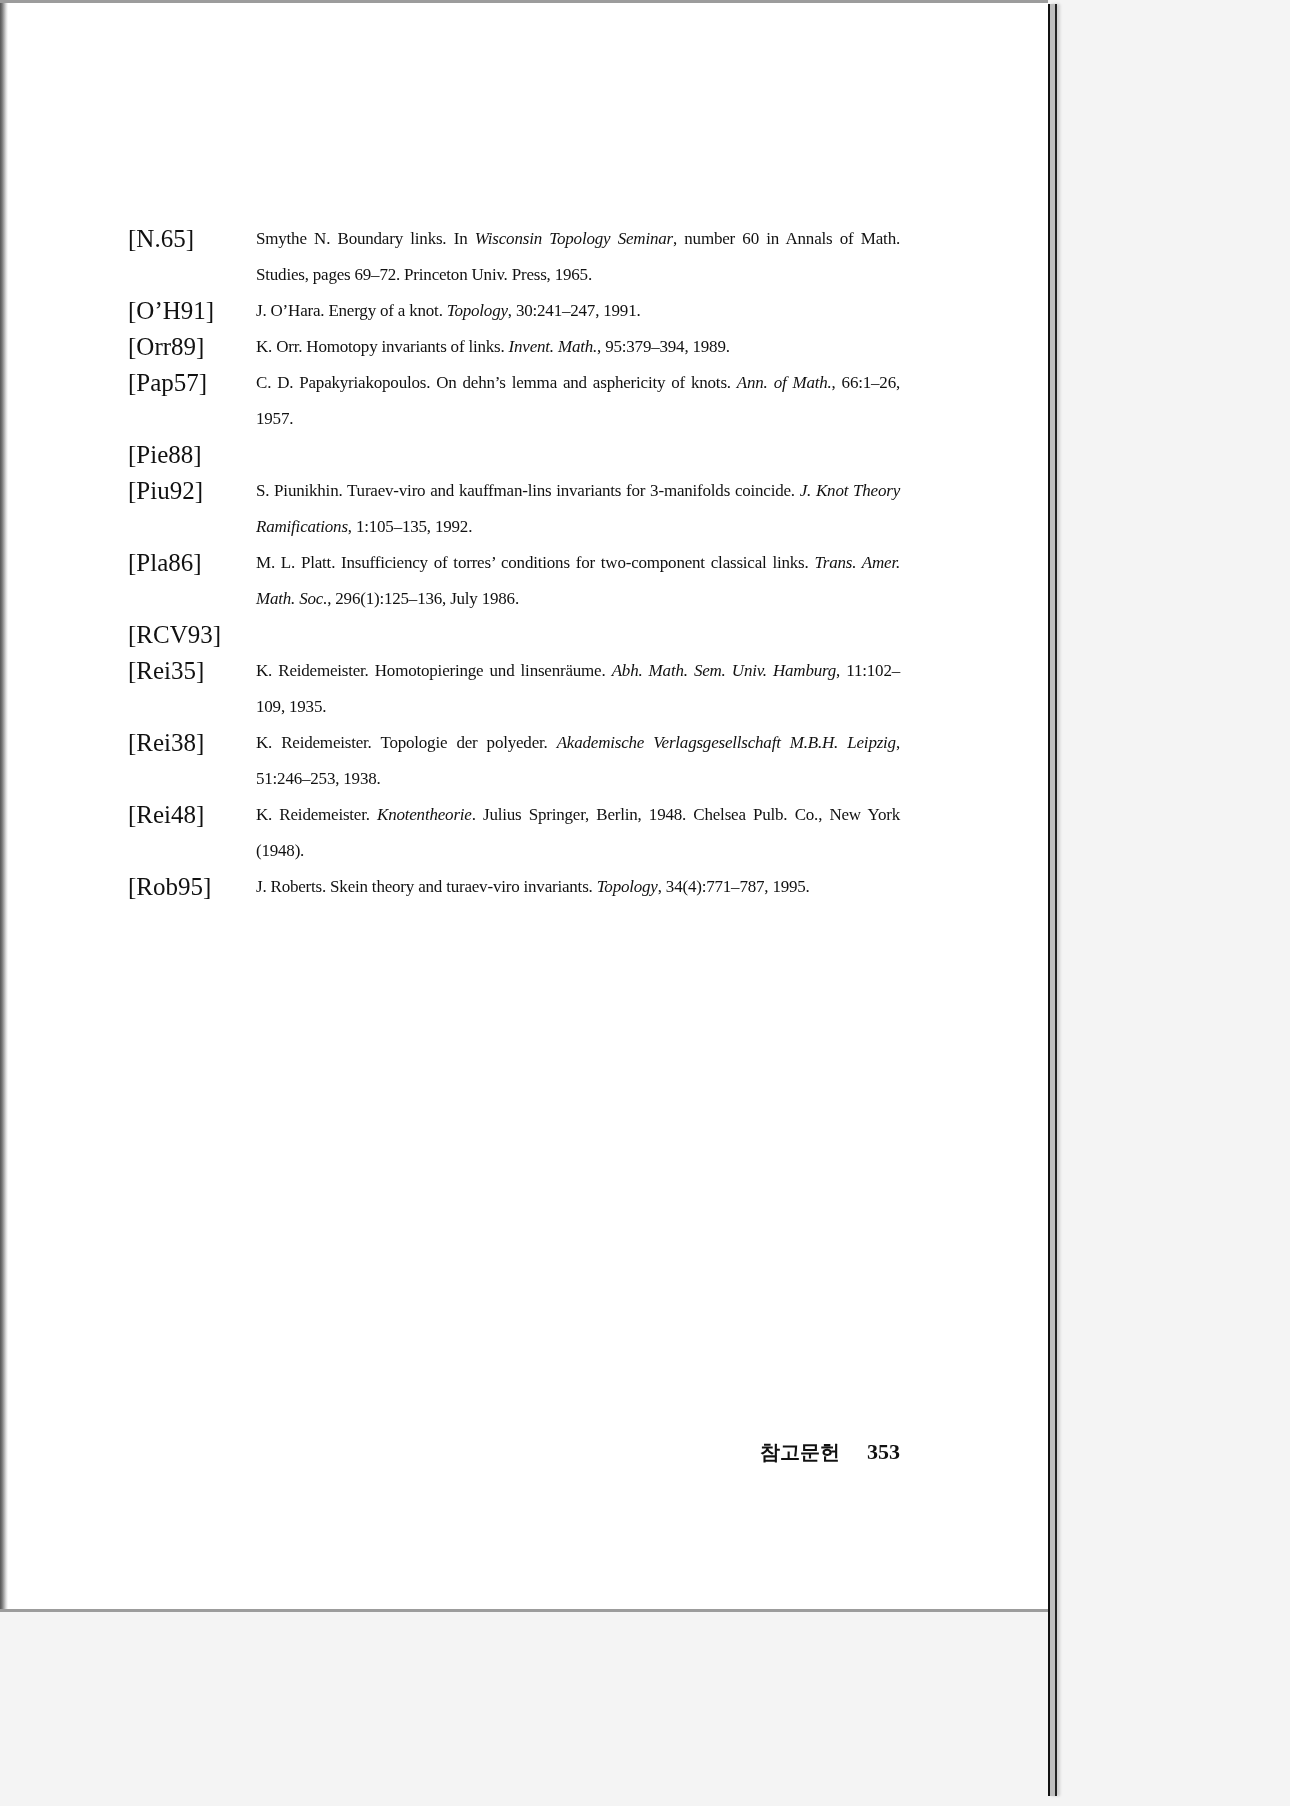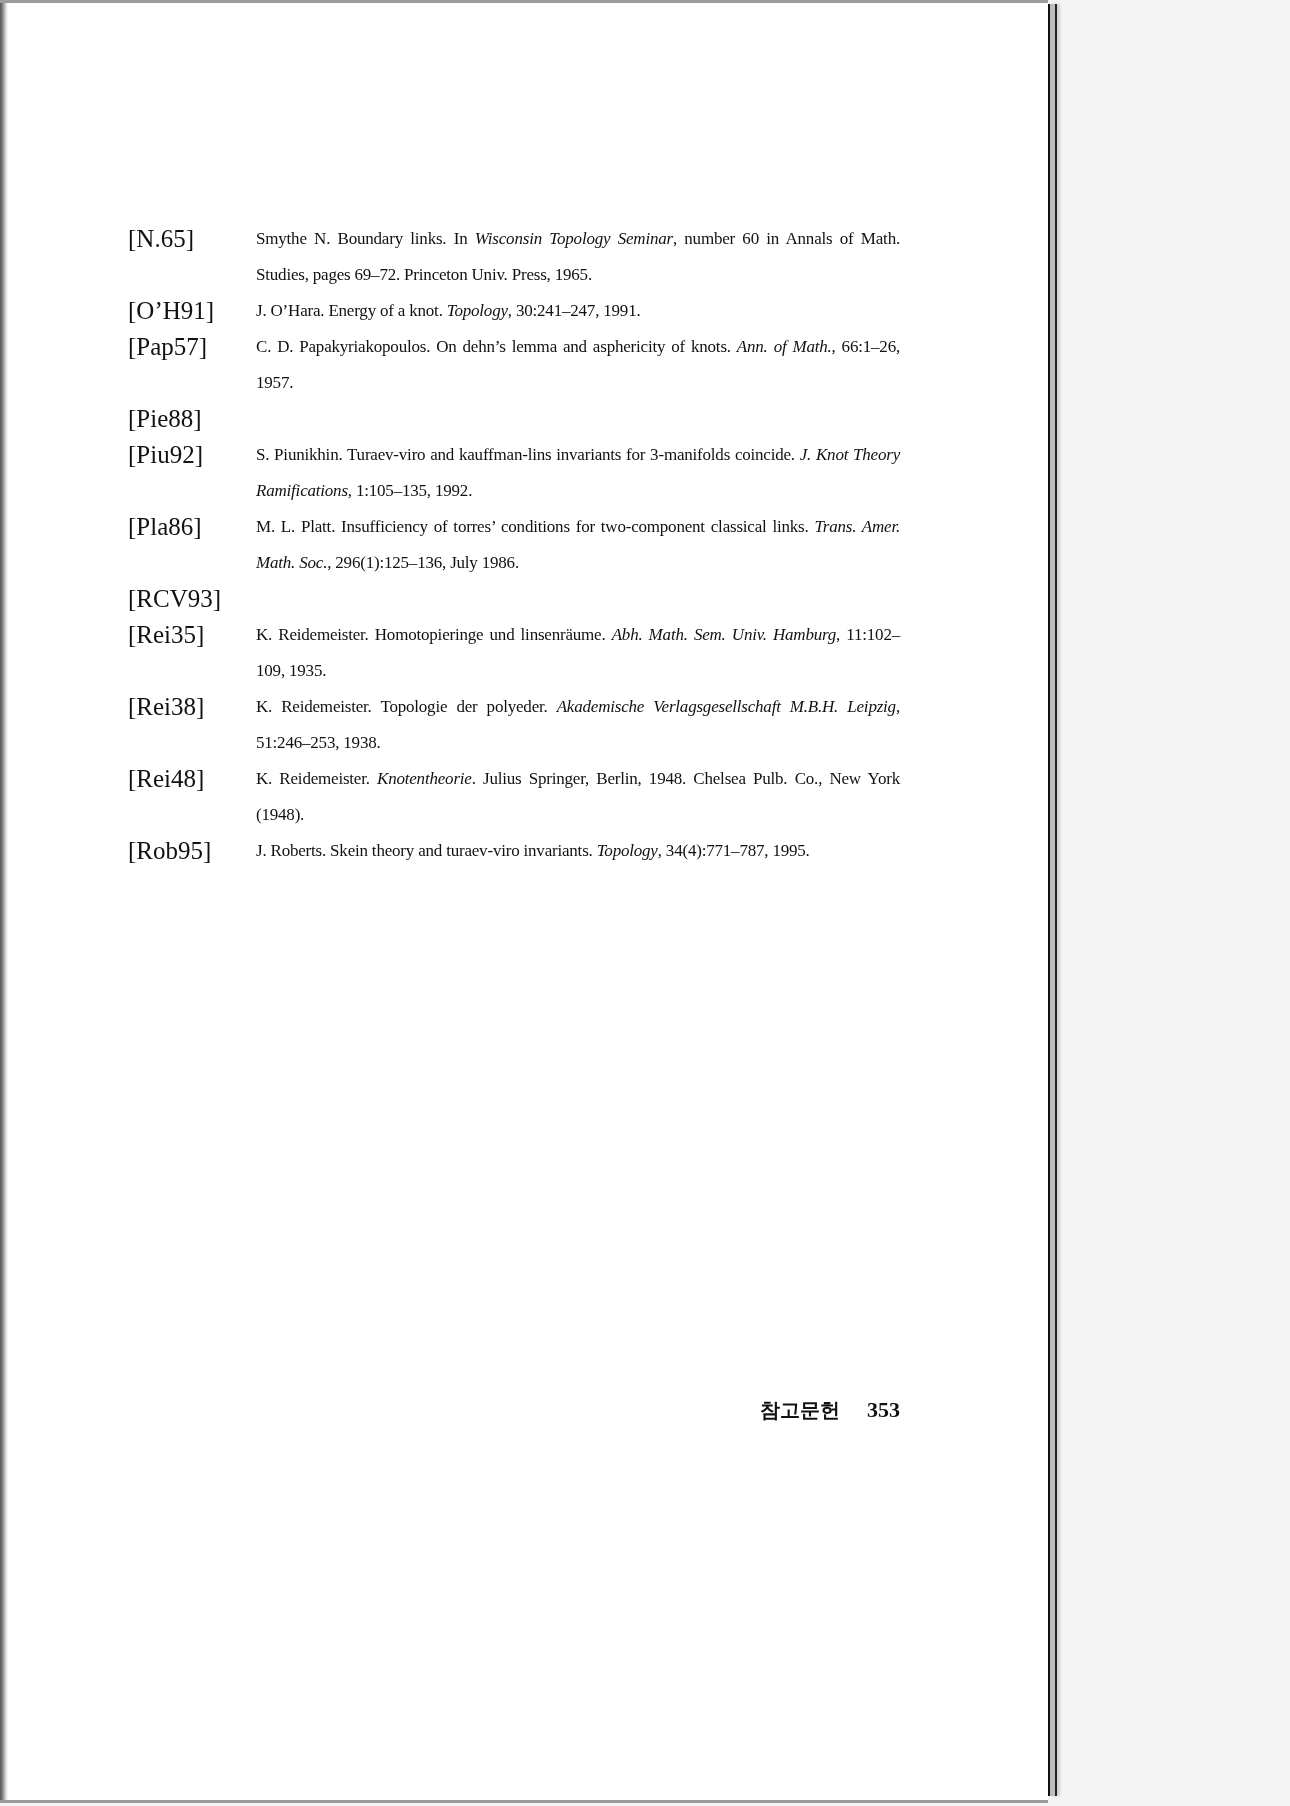--- a/index.html
+++ b/index.html
@@ -13,21 +13,21 @@
       position: relative;
       overflow: hidden;
       font-family: "Liberation Serif", "DejaVu Serif", serif;
       color: #111;
     }
     .page {
       position: absolute;
       left: 0;
       top: 0;
       width: 1048px;
-      height: 1803px;
+      height: 1612px;
       background: #ffffff;
       box-sizing: border-box;
       border-top: 3px solid #9c9c9c;
       border-bottom: 3px solid #9c9c9c;
     }
     .page-left-edge {
       position: absolute;
       left: 0;
       top: 0;
       width: 8px;
@@ -87,37 +87,42 @@
     }
     .footer .section {
       font-family: "DejaVu Sans", sans-serif;
       font-size: 20px;
       font-weight: bold;
     }
     .footer .page-num {
       font-family: "Liberation Serif", serif;
       font-size: 22px;
       font-weight: bold;
+      margin-top: 42px;
     }
   </style>
 </head>
 <body>
 
 <div class="page">
   <div class="page-left-edge"></div>
 
   <div class="refs" id="refs">
 
   <div class="ref">
         <div class="ref-key">[N.65]</div>
         <div class="ref-body"><span>Smythe N. Boundary links. In </span><em>Wisconsin Topology Seminar</em><span>, number 60 in Annals of Math. Studies, pages 69–72. Princeton Univ. Press, 1965.</span></div>
       </div>
       <div class="ref">
         <div class="ref-key">[O’H91]</div>
         <div class="ref-body"><span>J. O’Hara. Energy of a knot. </span><em>Topology</em><span>, 30:241–247, 1991.</span></div>
+      </div>
+      <div class="ref">
+        <div class="ref-key">[Orr89]</div>
+        <div class="ref-body"><span>K. Orr. Homotopy invariants of links. </span><em>Invent. Math.</em><span>, 95:379–394, 1989.</span></div>
       </div>
       <div class="ref">
         <div class="ref-key">[Pap57]</div>
         <div class="ref-body"><span>C. D. Papakyriakopoulos. On dehn’s lemma and asphericity of knots. </span><em>Ann. of Math.</em><span>, 66:1–26, 1957.</span></div>
       </div>
       <div class="ref">
         <div class="ref-key">[Pie88]</div>
       </div>
       <div class="ref">
         <div class="ref-key">[Piu92]</div>

